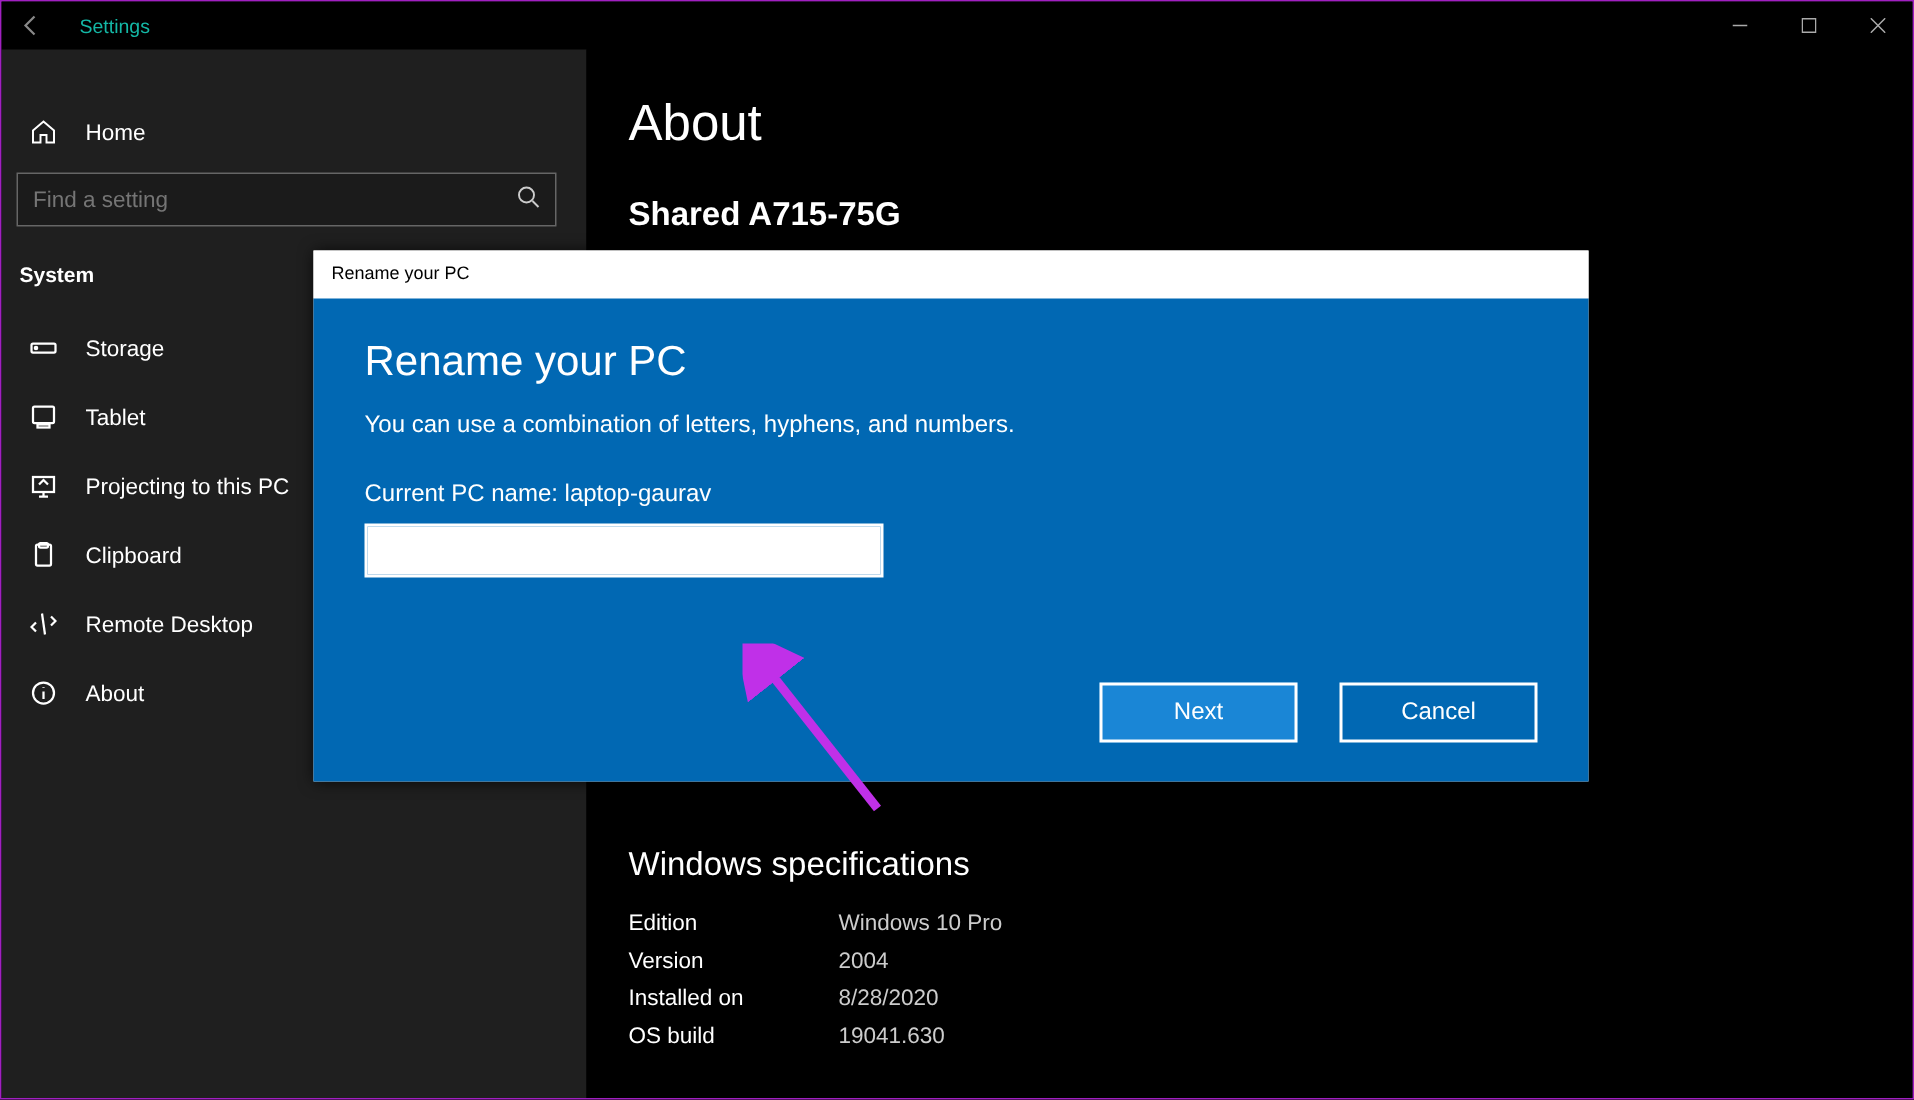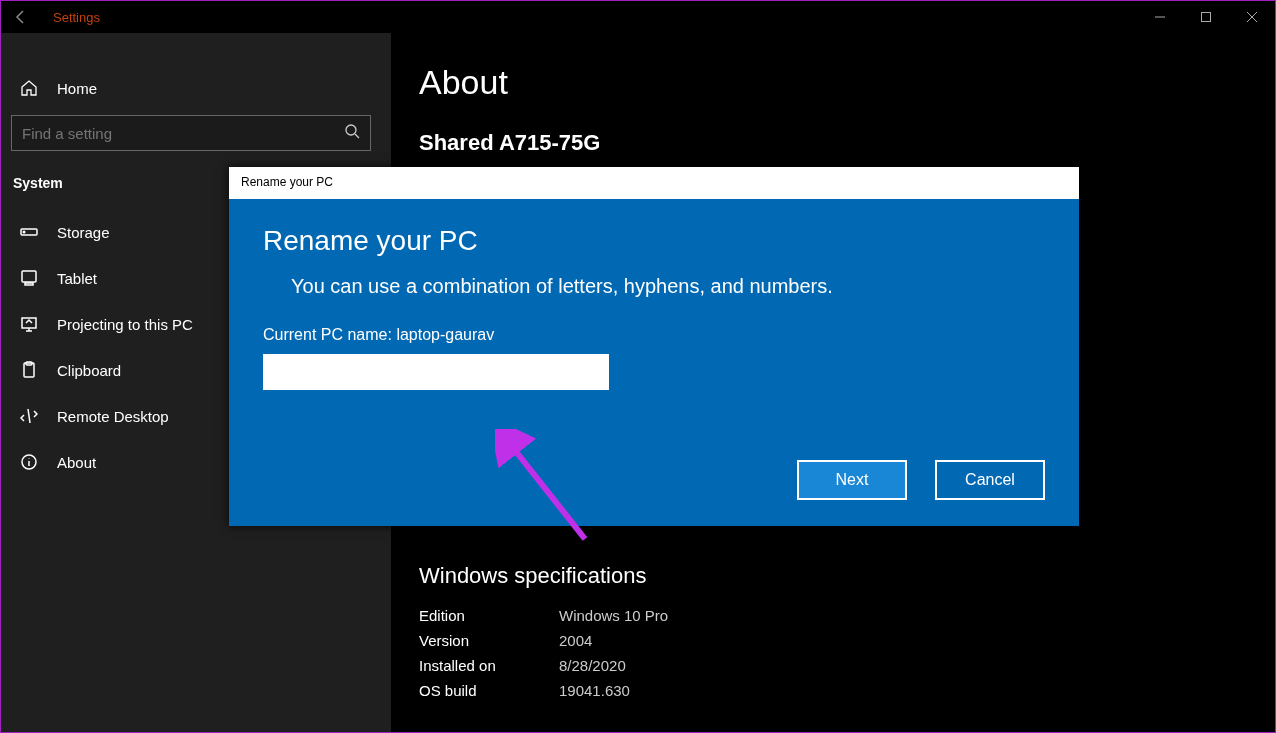--- a/index.html
+++ b/index.html
@@ -19,21 +19,21 @@
     display: flex;
     align-items: center;
     background: #000;
   }
   .titlebar .back {
     width: 40px; height: 32px;
     display:flex; align-items:center; justify-content:center;
     color:#888;
   }
   .titlebar .title {
-    color:#c2410c; font-size: 13px; padding-left: 12px;
+    color:#14b8a6; font-size: 13px; padding-left: 12px;
   }
   .titlebar .spacer { flex: 1; }
   .win-controls { display:flex; }
   .win-btn {
     width: 46px; height: 32px;
     display:flex; align-items:center; justify-content:center;
     color:#aaa;
   }
   .win-btn svg { width: 10px; height:10px; }
   
@@ -87,53 +87,53 @@
   }
   .h1 { font-size: 34px; font-weight: 400; margin-bottom: 28px; }
   .h2 { font-size: 22px; font-weight: 600; margin-bottom: 12px; }
   .specrow { display:flex; font-size: 15px; color: #ccc; padding: 4px 0;}
   .specrow .k { width: 140px; color:#fff; }
   .windows-specs { margin-top: 10px; }
   .windows-specs .h2 { font-size: 22px; font-weight:400; margin-bottom: 14px;}
   
   .dialog {
     position: absolute;
-    left: 228px;
+    left: 208px;
     top: 166px;
     width: 850px;
     background: #fff;
     box-shadow: 0 0 10px rgba(0,0,0,0.8);
     z-index: 10;
   }
   .dialog .dlg-title {
     height: 32px;
     color:#000;
     font-size: 12px;
     padding: 8px 12px;
     background:#fff;
   }
   .dialog .dlg-body {
     background: #0168b3;
     padding: 26px 34px 26px 34px;
     color:#fff;
   }
   .dlg-h1 { font-size: 28px; font-weight: 400; margin-bottom: 18px; }
-  .dlg-desc { font-size: 20px; margin-bottom: 28px; margin-left: 28px; }
+  .dlg-desc { font-size: 16px; margin-bottom: 28px; }
   .dlg-label { font-size: 16px; margin-bottom: 10px; }
   .dlg-input-wrap { border: 2px solid #fff; width: 346px; height: 36px; background:#fff; display:flex; align-items:center;}
   .dlg-input-wrap input {
     width:100%; height:100%; border:none; outline:none;
     background:#fff; color:#000; font-size:15px; padding: 0 6px;
   }
   .dlg-buttons {
     display:flex; justify-content:flex-end; gap: 28px;
     margin-top: 70px;
   }
   .dlg-btn {
-    width: 110px; height: 40px;
+    width: 132px; height: 40px;
     border: 2px solid #fff;
     background: #0168b3;
     color:#fff;
     font-size: 16px;
     display:flex; align-items:center; justify-content:center;
   }
   .dlg-btn.primary {
     background: #1a86d6;
     border: 2px solid #fff;
   }

